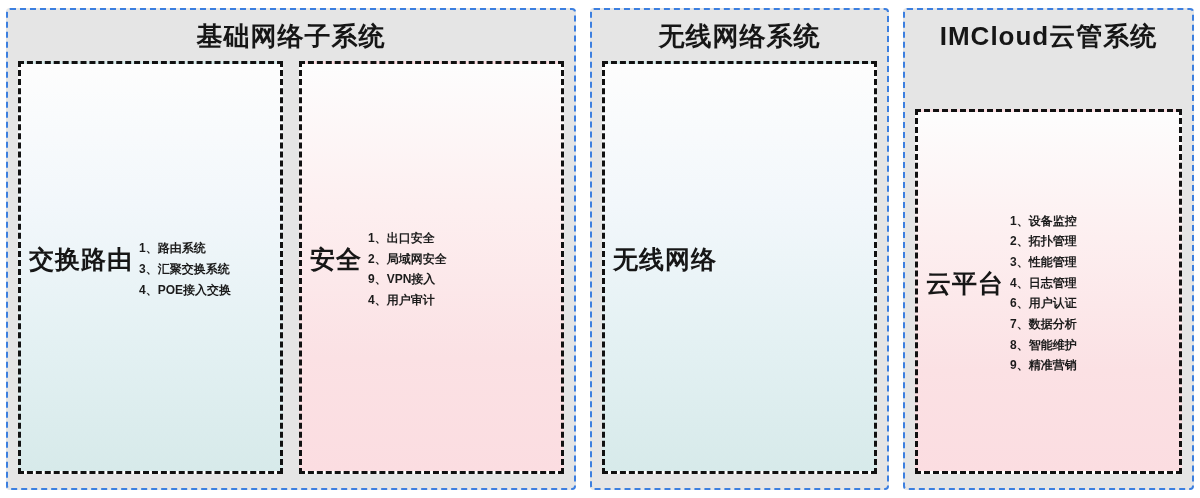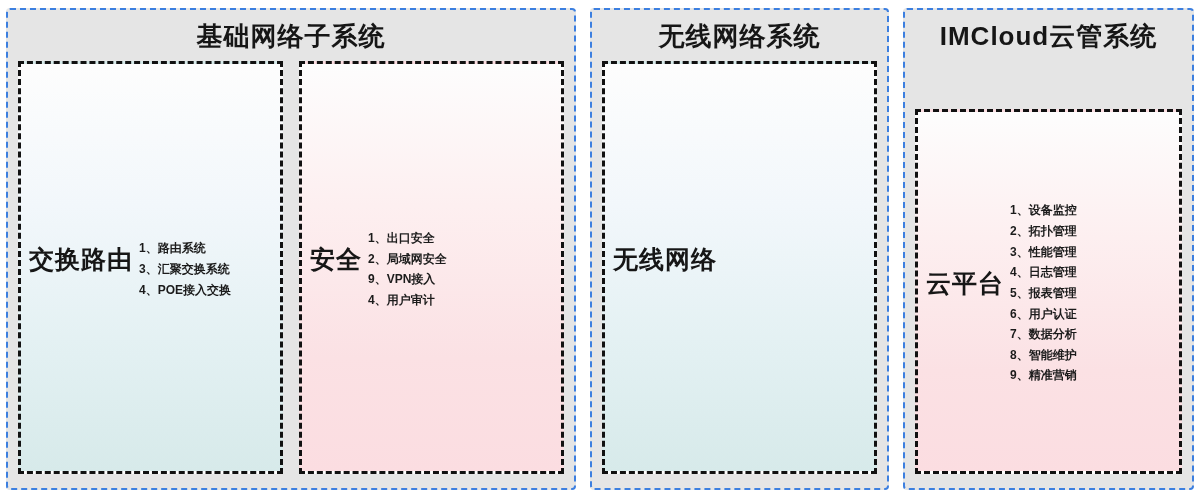--- a/index.html
+++ b/index.html
@@ -136,21 +136,20 @@
   <div class="group g3">
     <div class="group-title">IMCloud云管系统</div>
     <div class="group-body">
       <div class="panel pink">
         <div class="panel-title">云平台</div>
         <ul class="panel-list">
           <li>1、设备监控</li>
           <li>2、拓扑管理</li>
           <li>3、性能管理</li>
           <li>4、日志管理</li>
-          <li>5、报表管理</li>
           <li>6、用户认证</li>
           <li>7、数据分析</li>
           <li>8、智能维护</li>
           <li>9、精准营销</li>
         </ul>
       </div>
     </div>
   </div>
 
 </div>

